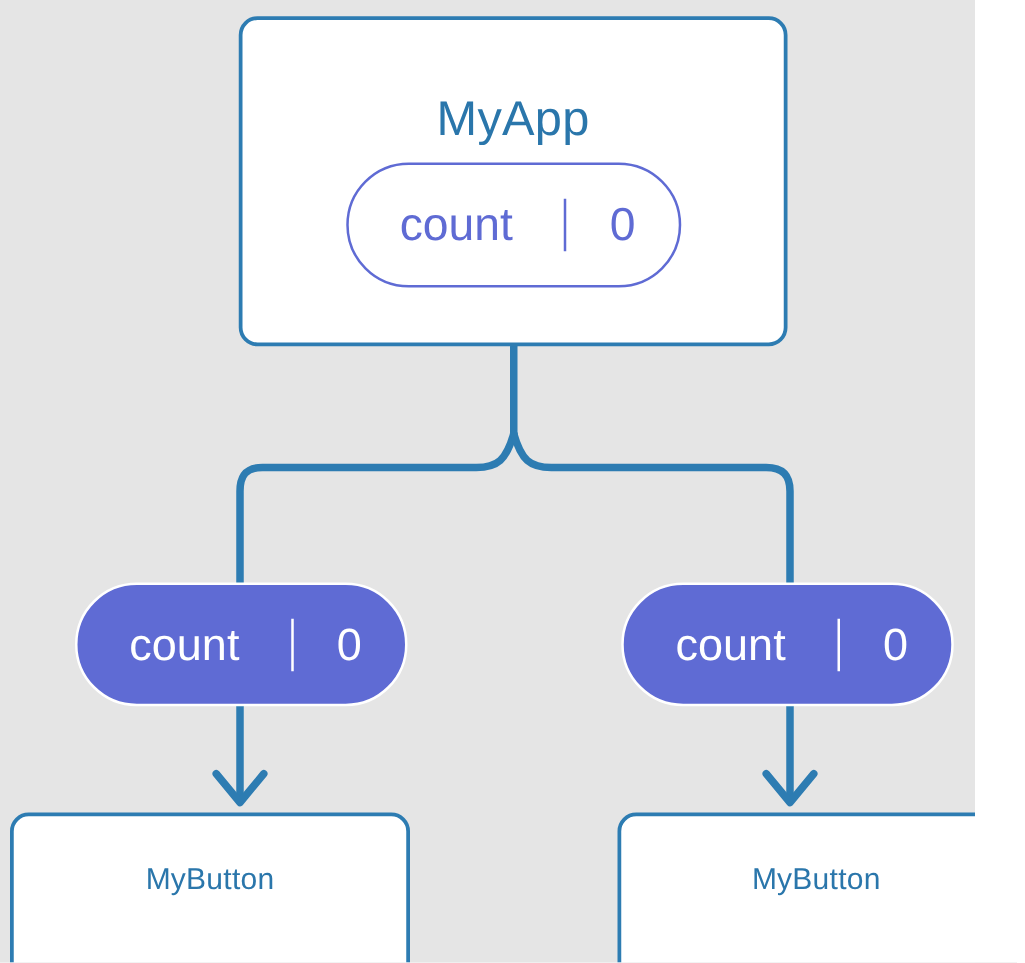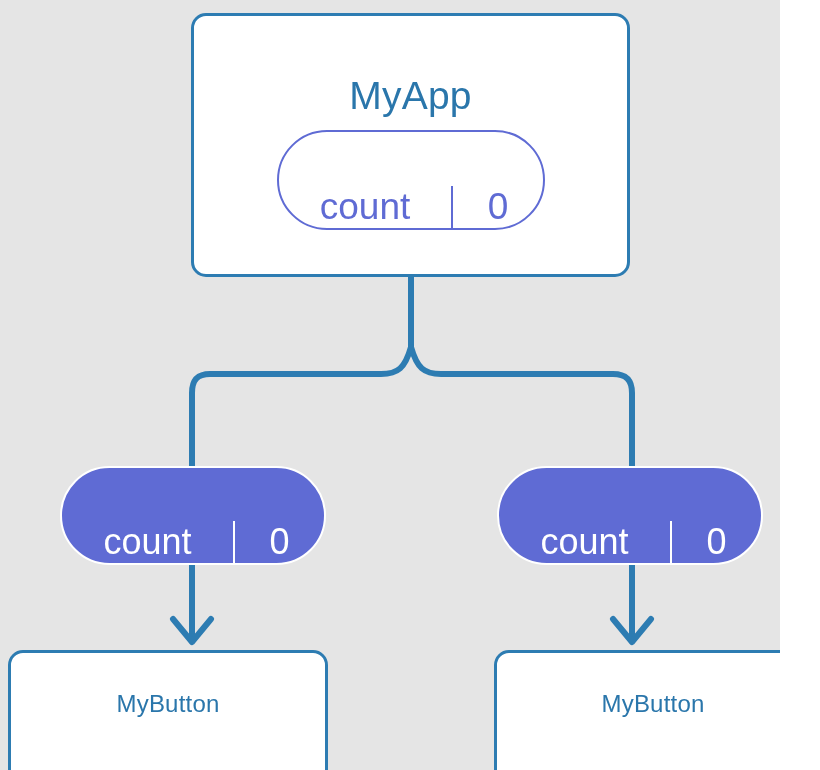--- a/index.html
+++ b/index.html
@@ -72,21 +72,21 @@
   }
   .mybutton-title {
     top: 37px;
     font-size: 24px;
   }
 
   
   .pill {
     position: absolute;
     display: flex;
-    align-items: flex-end;
+    align-items: center;
     border-radius: 999px;
     box-sizing: border-box;
     overflow: hidden;
   }
   .pill-key, .pill-val {
     display: flex;
     align-items: center;
     justify-content: center;
     box-sizing: border-box;
     white-space: nowrap;

